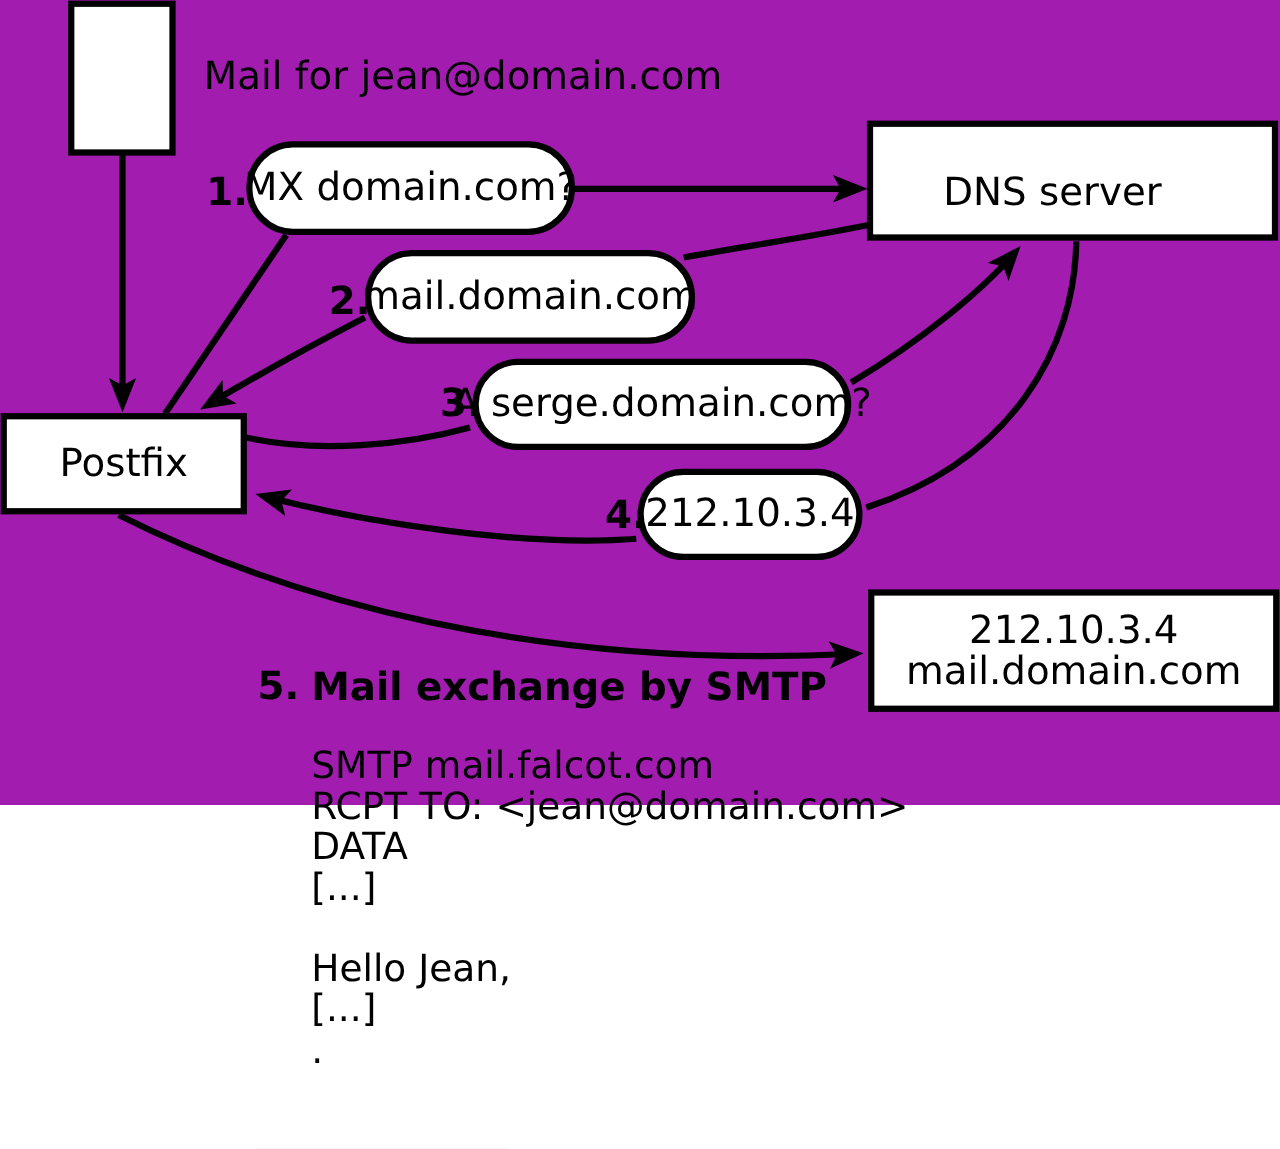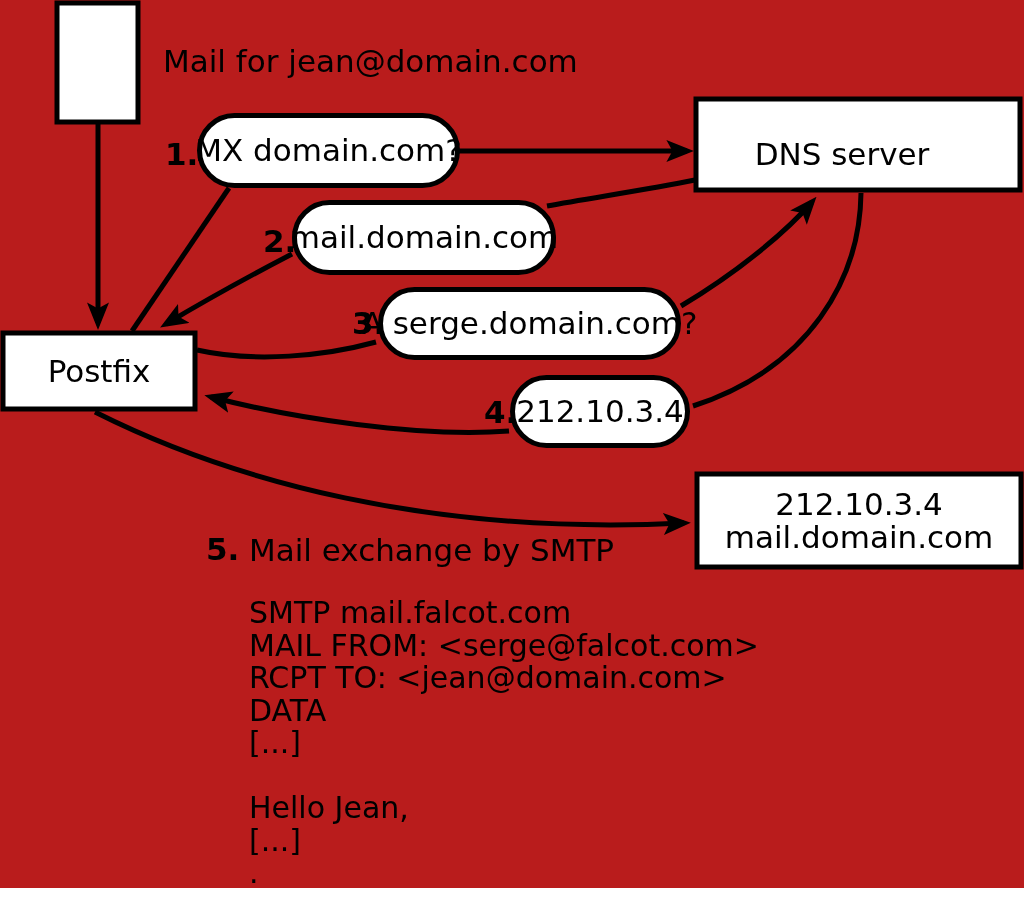--- a/index.html
+++ b/index.html
@@ -8,22 +8,22 @@
     background: #ffffff;
     width: 1024px;
     height: 919px;
     overflow: hidden;
     font-family: "DejaVu Sans", "Liberation Sans", sans-serif;
     color: #000000;
   }
   .stage {
     position: relative;
     width: 1024px;
-    height: 888px;
-    background: #b91c1c;
+    height: 644px;
+    background: #a21caf;
   }
   .stage svg {
     position: absolute;
     left: 0;
     top: 0;
   }
   .abs { position: absolute; }
   .label {
     font-size: 31px;
     line-height: 1.1;
@@ -108,25 +108,24 @@
   <div class="abs label center-box" style="left:1px; top:331px; width:196px; height:80px;">Postfix</div>
 
   <div class="abs label center-box" style="left:678px; top:97px; width:328px; height:95px;margin-top:10px;">DNS server</div>
 
   <div class="abs label center-box col" style="left:695px; top:472px; width:328px; height:97px;">
     <div>212.10.3.4</div>
     <div>mail.domain.com</div>
   </div>
 
   <div class="abs num" style="left:206px; top:531px;">5.</div>
-  <div class="abs label" style="left:249px; top:533px;">Mail exchange by SMTP</div>
+  <div class="abs label" style="left:249px; top:533px;font-weight:bold;">Mail exchange by SMTP</div>
 
   <div class="abs smtp-block">
     <div class="smtp-line">SMTP mail.falcot.com</div>
-    <div class="smtp-line">MAIL FROM: &lt;serge@falcot.com&gt;</div>
     <div class="smtp-line">RCPT TO: &lt;jean@domain.com&gt;</div>
     <div class="smtp-line">DATA</div>
     <div class="smtp-line">[...]</div>
     <div class="smtp-line"></div>
     <div class="smtp-line">Hello Jean,</div>
     <div class="smtp-line">[...]</div>
     <div class="smtp-line">.</div>
   </div>
 
 </div>

